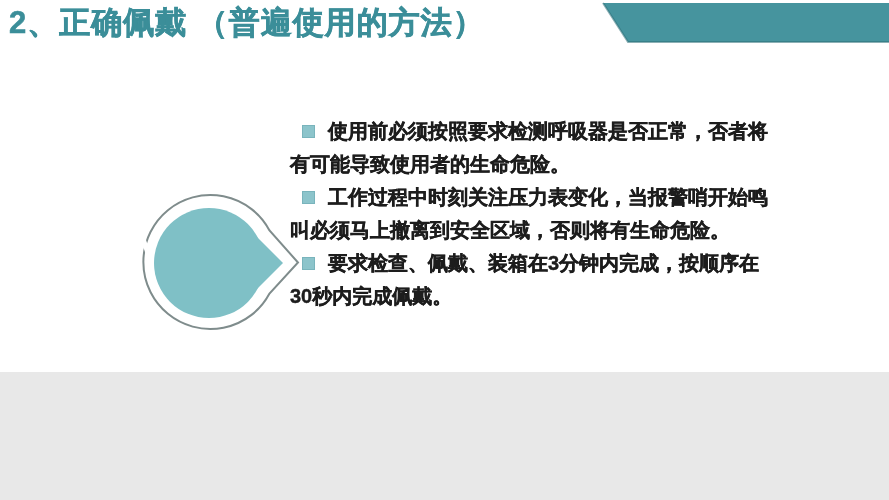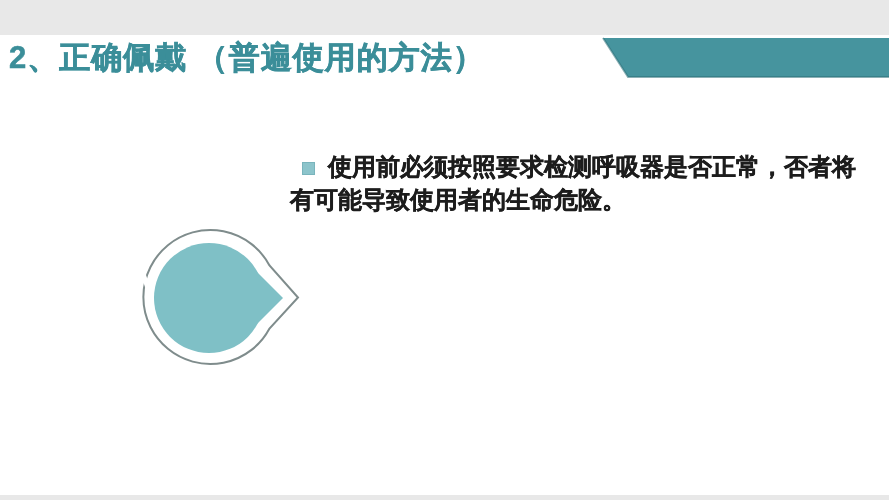--- a/index.html
+++ b/index.html
@@ -1,23 +1,22 @@
 <!DOCTYPE html>
 <html><head>
 <meta charset="utf-8">
 <style>
   html, body { margin: 0; padding: 0; background: #e8e8e8; }
   .slide {
     position: relative;
     width: 889px;
-    height: 460px;
+    height: 372px;
     background: #ffffff;
     overflow: hidden;
     font-family: "Liberation Sans", "DejaVu Sans", sans-serif;
-    margin-top: 35px;
   }
   .bg-layer {
     position: absolute;
     left: 0; top: 0;
     width: 889px; height: 500px;
     display: block;
   }
   .title {
     position: absolute;
     left: 9px;
@@ -30,21 +29,21 @@
     letter-spacing: 1px;
     white-space: nowrap;
     -webkit-text-stroke: 0.6px #3b8e99;
   }
   .content {
     position: absolute;
     left: 290px;
     top: 115px;
     width: 600px;
     color: #1d1d1d;
-    font-size: 24px;
+    font-size: 20px;
     line-height: 33px;
     font-weight: 700;
     -webkit-text-stroke: 0.4px #1d1d1d;
   }
   .item {
     margin: 0;
     text-indent: 12px;
   }
   .item .bullet-sq {
     display: inline-block;
@@ -82,15 +81,19 @@
       <polygon points="0,486 513,486 560,470 889,470 889,500 0,500" fill="#46949e"></polygon>
       <polyline points="0,486 513,486 560,470 889,470" fill="none" stroke-width="1.5" opacity="0.45" stroke="#2e6f79"></polyline>
     </g>
   </svg>
 
   <h1 class="title">2、正确佩戴 （普遍使用的方法）</h1>
 
   <div class="content">
     <p class="item"><span class="bullet-sq"></span><span class="t">使用前必须按照要求检测呼吸器是否正常，否者将
 有可能导致使用者的生命危险。</span></p>
+    <p class="item"><span class="bullet-sq"></span><span class="t">工作过程中时刻关注压力表变化，当报警哨开始鸣
+叫必须马上撤离到安全区域，否则将有生命危险。</span></p>
+    <p class="item"><span class="bullet-sq"></span><span class="t">要求检查、佩戴、装箱在3分钟内完成，按顺序在
+30秒内完成佩戴。</span></p>
   </div>
 
 </div>
 
 </body></html>

